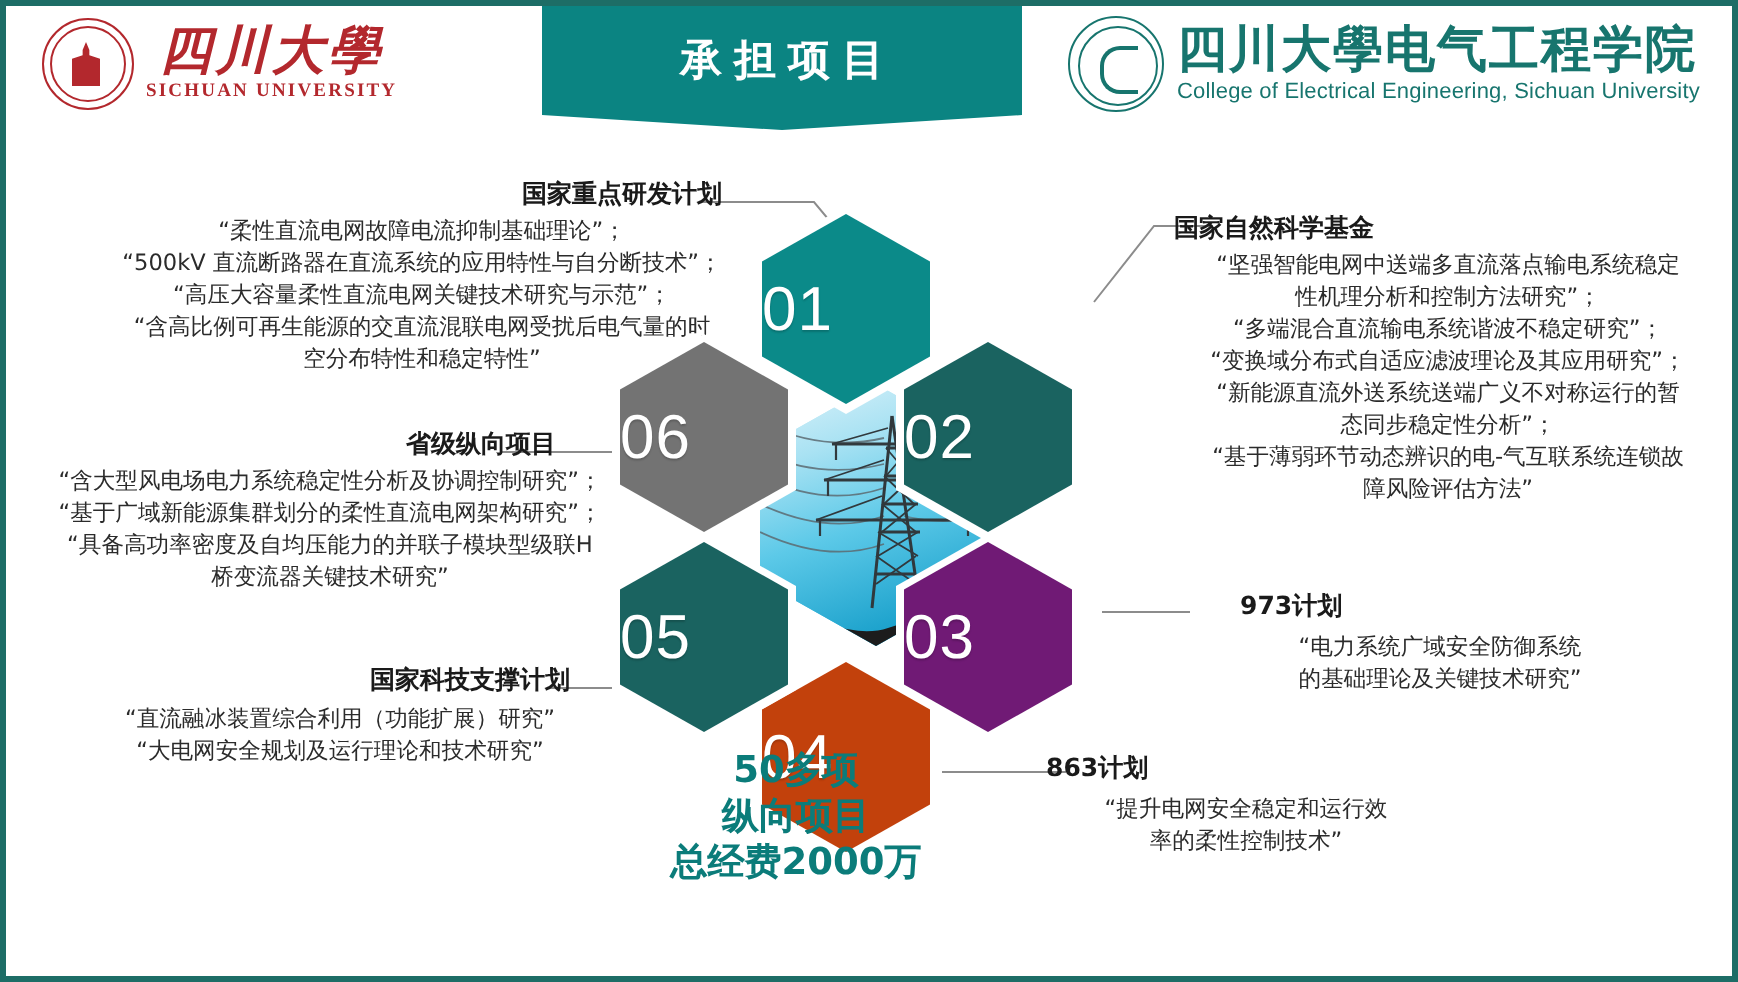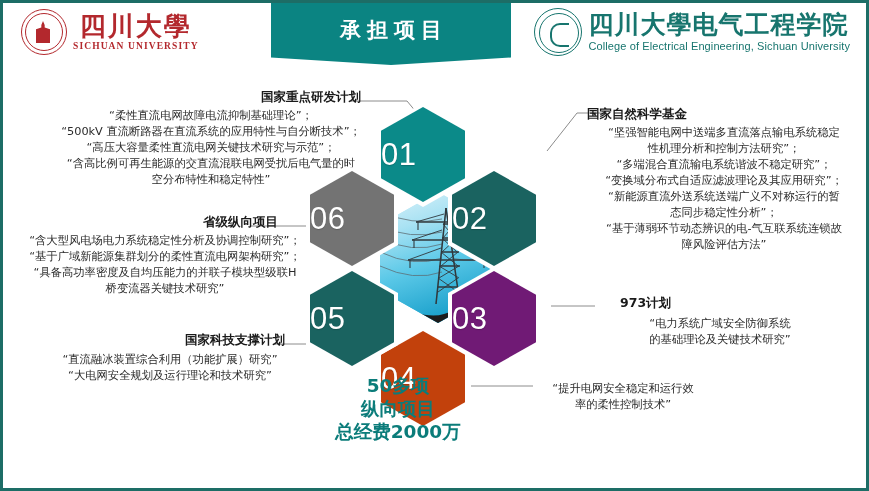--- a/index.html
+++ b/index.html
@@ -174,21 +174,21 @@
 
   <div class="header-band"></div>
 
   <div class="banner-inner" style="background: rgb(11, 132, 130);">
     <span class="banner-title">承担项目</span>
   </div>
 
   <div class="logo-left">
     <div class="seal-red"></div>
     <div class="logo-left-txt">
-      <div class="cn-name-red" style="color: rgb(179, 40, 45);">四川大學</div>
+      <div class="cn-name-red" style="color: rgb(179, 40, 45); font-style: italic;">四川大學</div>
       <div class="en-name-red" style="color: rgb(179, 40, 45);">SICHUAN UNIVERSITY</div>
     </div>
   </div>
 
   <div class="logo-right">
     <div class="seal-teal"></div>
     <div class="logo-right-txt">
       <div class="cn-name-teal" style="color: rgb(23, 117, 110);">四川大學电气工程学院</div>
       <div class="en-name-teal" style="color: rgb(23, 117, 110);">College of Electrical Engineering, Sichuan University</div>
     </div>
@@ -275,20 +275,21 @@
 
   <div class="tblock" id="blk-03">
     <div class="tb-title align-l">973计划</div>
     <div class="tb-body align-c" style="margin-top:5px;">
       <div>“电力系统广域安全防御系统</div>
       <div>的基础理论及关键技术研究”</div>
     </div>
   </div>
 
   <div class="tblock" id="blk-04">
+    <div class="tb-title align-l">863计划</div>
     <div class="tb-body align-c" style="margin-top:5px;">
       <div>“提升电网安全稳定和运行效</div>
       <div>率的柔性控制技术”</div>
     </div>
   </div>
 
   <div class="hexwrap">
 
     <div class="hex-center-outer" style="left:72px; top:84px;"></div>
     <div class="hex-center" style="left:77px; top:89px;">

